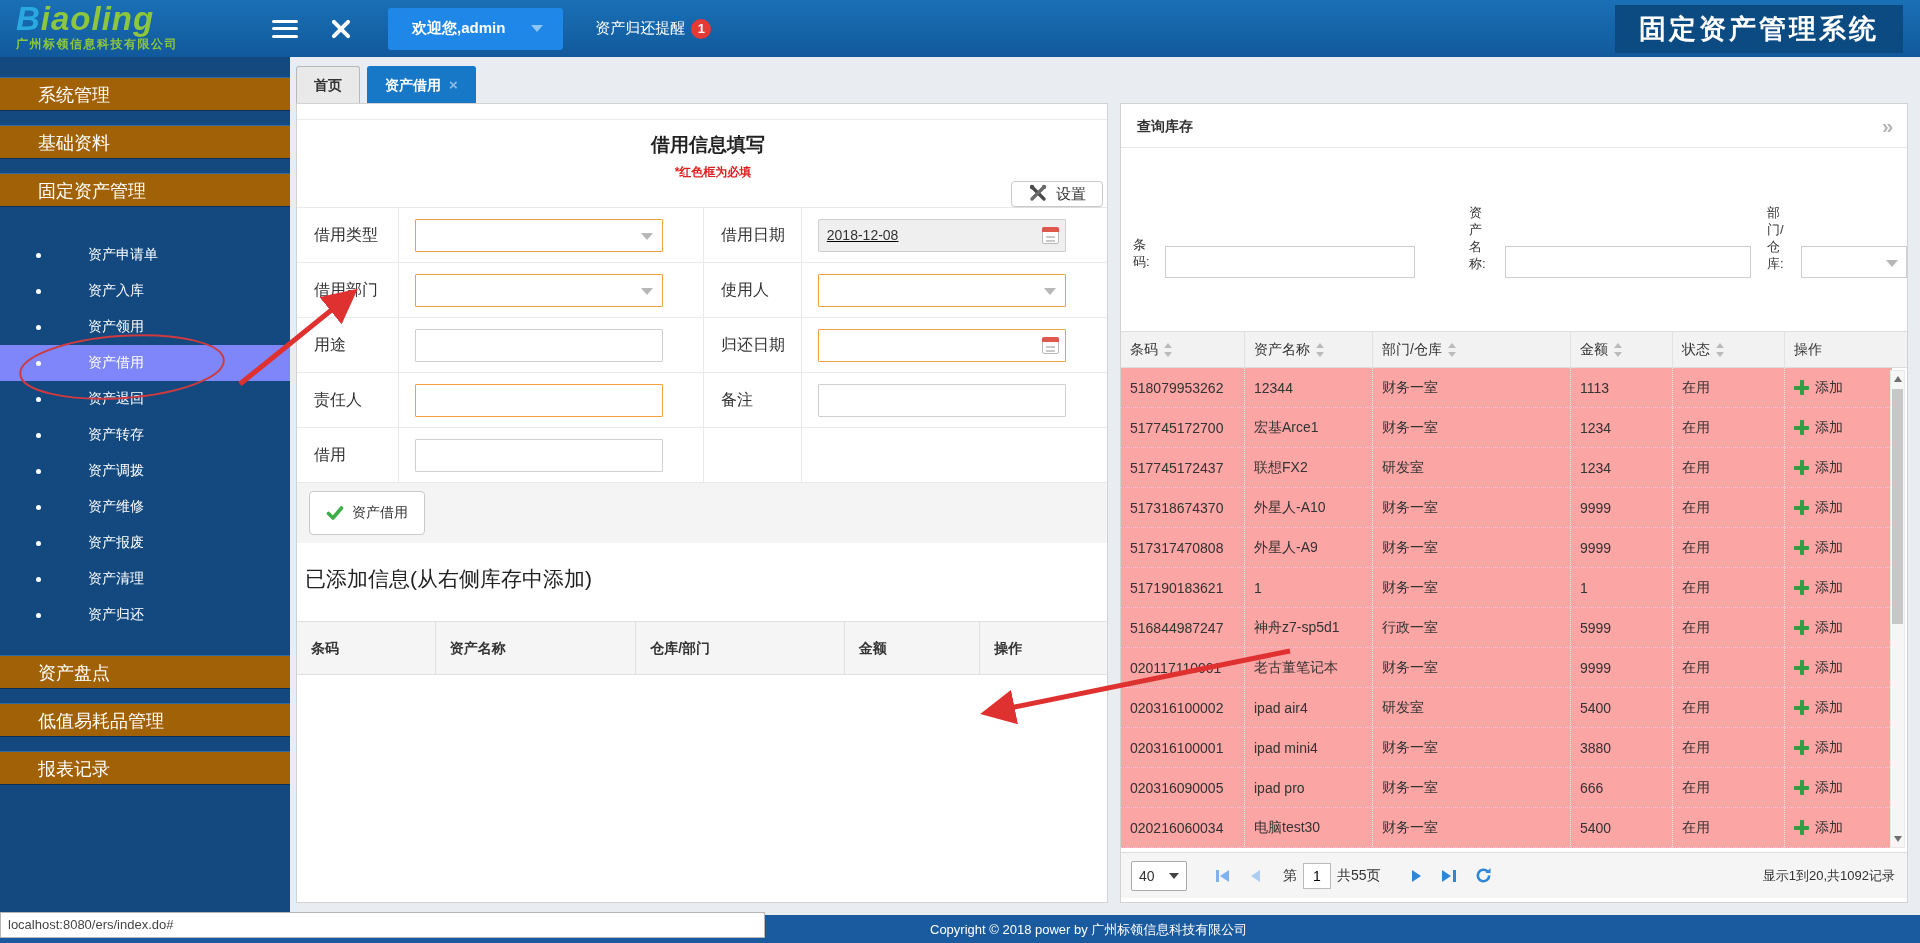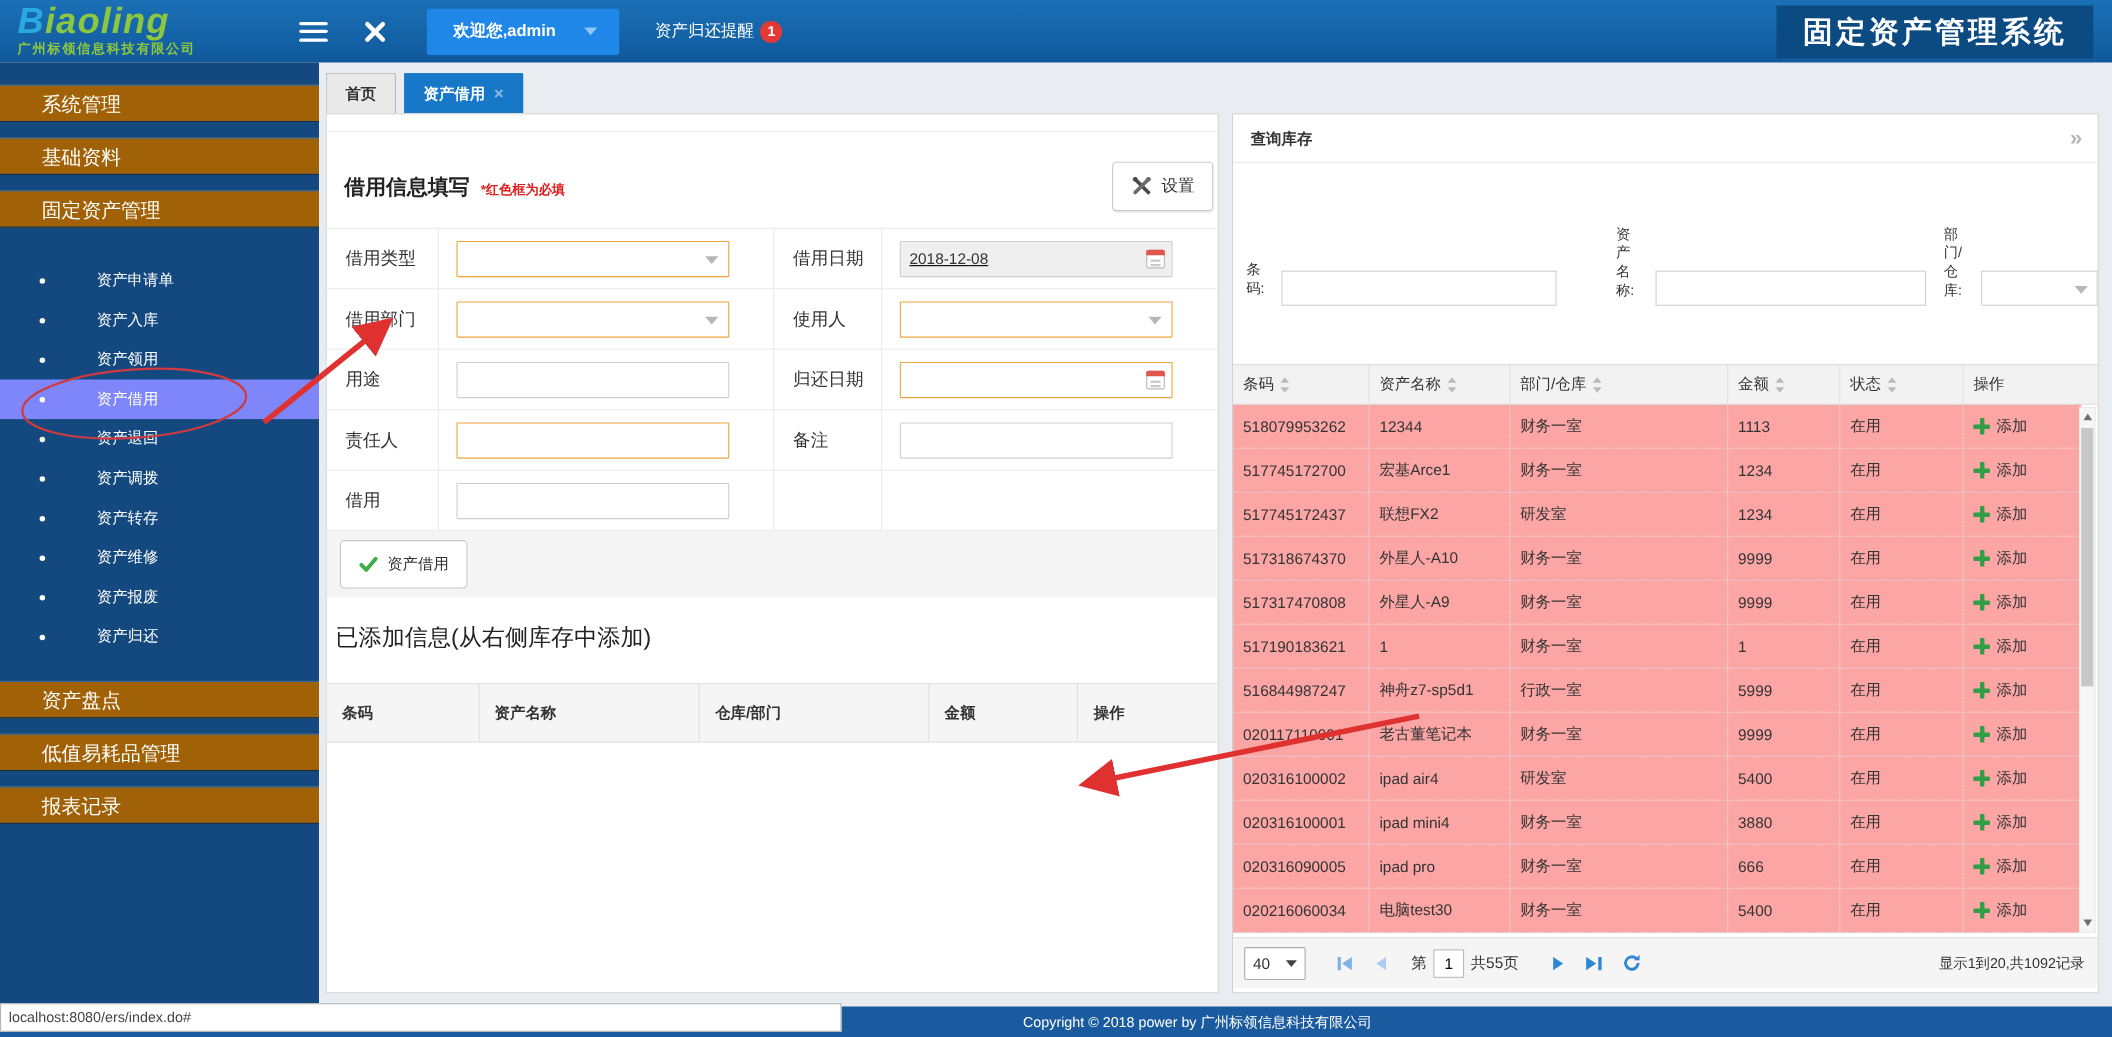--- a/index.html
+++ b/index.html
@@ -50,21 +50,21 @@
   .panel { position:absolute; background:#fff; border:1px solid #d2d2d2; }
   .left-panel { left:6px; top:46px; width:812px; height:800px; }
   .right-panel { left:830px; top:46px; width:788px; height:800px; }
 
   .panel-title { height:44px; line-height:44px; padding-left:16px; font-size:14px; font-weight:bold; color:#333;
     border-bottom:1px solid #e6e6e6; position:relative;}
   .chev-right { position:absolute; right:14px; top:0; color:#b5b5b5; font-size:20px; cursor:pointer;}
 
   
   .lp-strip { height:16px; border-bottom:1px solid #ececec; }
-  .lp-sechdr { height:87px; display:flex; align-items:center; padding:12px 4px 0 16px; }
+  .lp-sechdr { height:87px; display:flex; align-items:center; padding:12px 4px 0 16px;flex-direction:column; }
   .lp-sechdr h2 { font-size:19px; font-weight:bold; color:#222; }
   .req-note { color:#e02020; font-size:12px; font-weight:bold; margin-left:10px; margin-top:6px;}
   .settings-btn { margin-left:auto; height:45px; padding:0 16px; background:#fff; border:1px solid #c9c9c9;
     border-radius:4px; display:flex; align-items:center; gap:8px; font-size:15px; color:#333; cursor:pointer;
     box-shadow:0 1px 1px rgba(0,0,0,.06);}
 
   .form-grid { border-top:1px solid #e9e9e9; }
   .form-row { display:flex; height:55px; border-bottom:1px solid #e9e9e9; }
   .fcell { height:100%; display:flex; align-items:center; position:relative;}
   .fcell.lab { padding-left:17px; font-size:16px; color:#333; border-right:1px solid #e9e9e9; }
@@ -194,33 +194,37 @@
       <div class="side-sub active">
         <div class="bullet"></div>
         <div class="side-sub-label">资产借用</div>
       </div>
       <div class="side-sub">
         <div class="bullet"></div>
         <div class="side-sub-label">资产退回</div>
       </div>
       <div class="side-sub">
         <div class="bullet"></div>
+        <div class="side-sub-label">资产转存</div>
+      </div>
+      <div class="side-sub">
+        <div class="bullet"></div>
         <div class="side-sub-label">资产调拨</div>
       </div>
       <div class="side-sub">
         <div class="bullet"></div>
-        <div class="side-sub-label">资产转存</div>
-      </div>
-      <div class="side-sub">
-        <div class="bullet"></div>
         <div class="side-sub-label">资产维修</div>
       </div>
       <div class="side-sub">
         <div class="bullet"></div>
         <div class="side-sub-label">资产报废</div>
+      </div>
+      <div class="side-sub">
+        <div class="bullet"></div>
+        <div class="side-sub-label">资产清理</div>
       </div>
       <div class="side-sub">
         <div class="bullet"></div>
         <div class="side-sub-label">资产归还</div>
       </div>
     </div>
   <div id="bottomSections">
       <div class="side-section">资产盘点</div>
       <div class="side-section">低值易耗品管理</div>
       <div class="side-section">报表记录</div>

